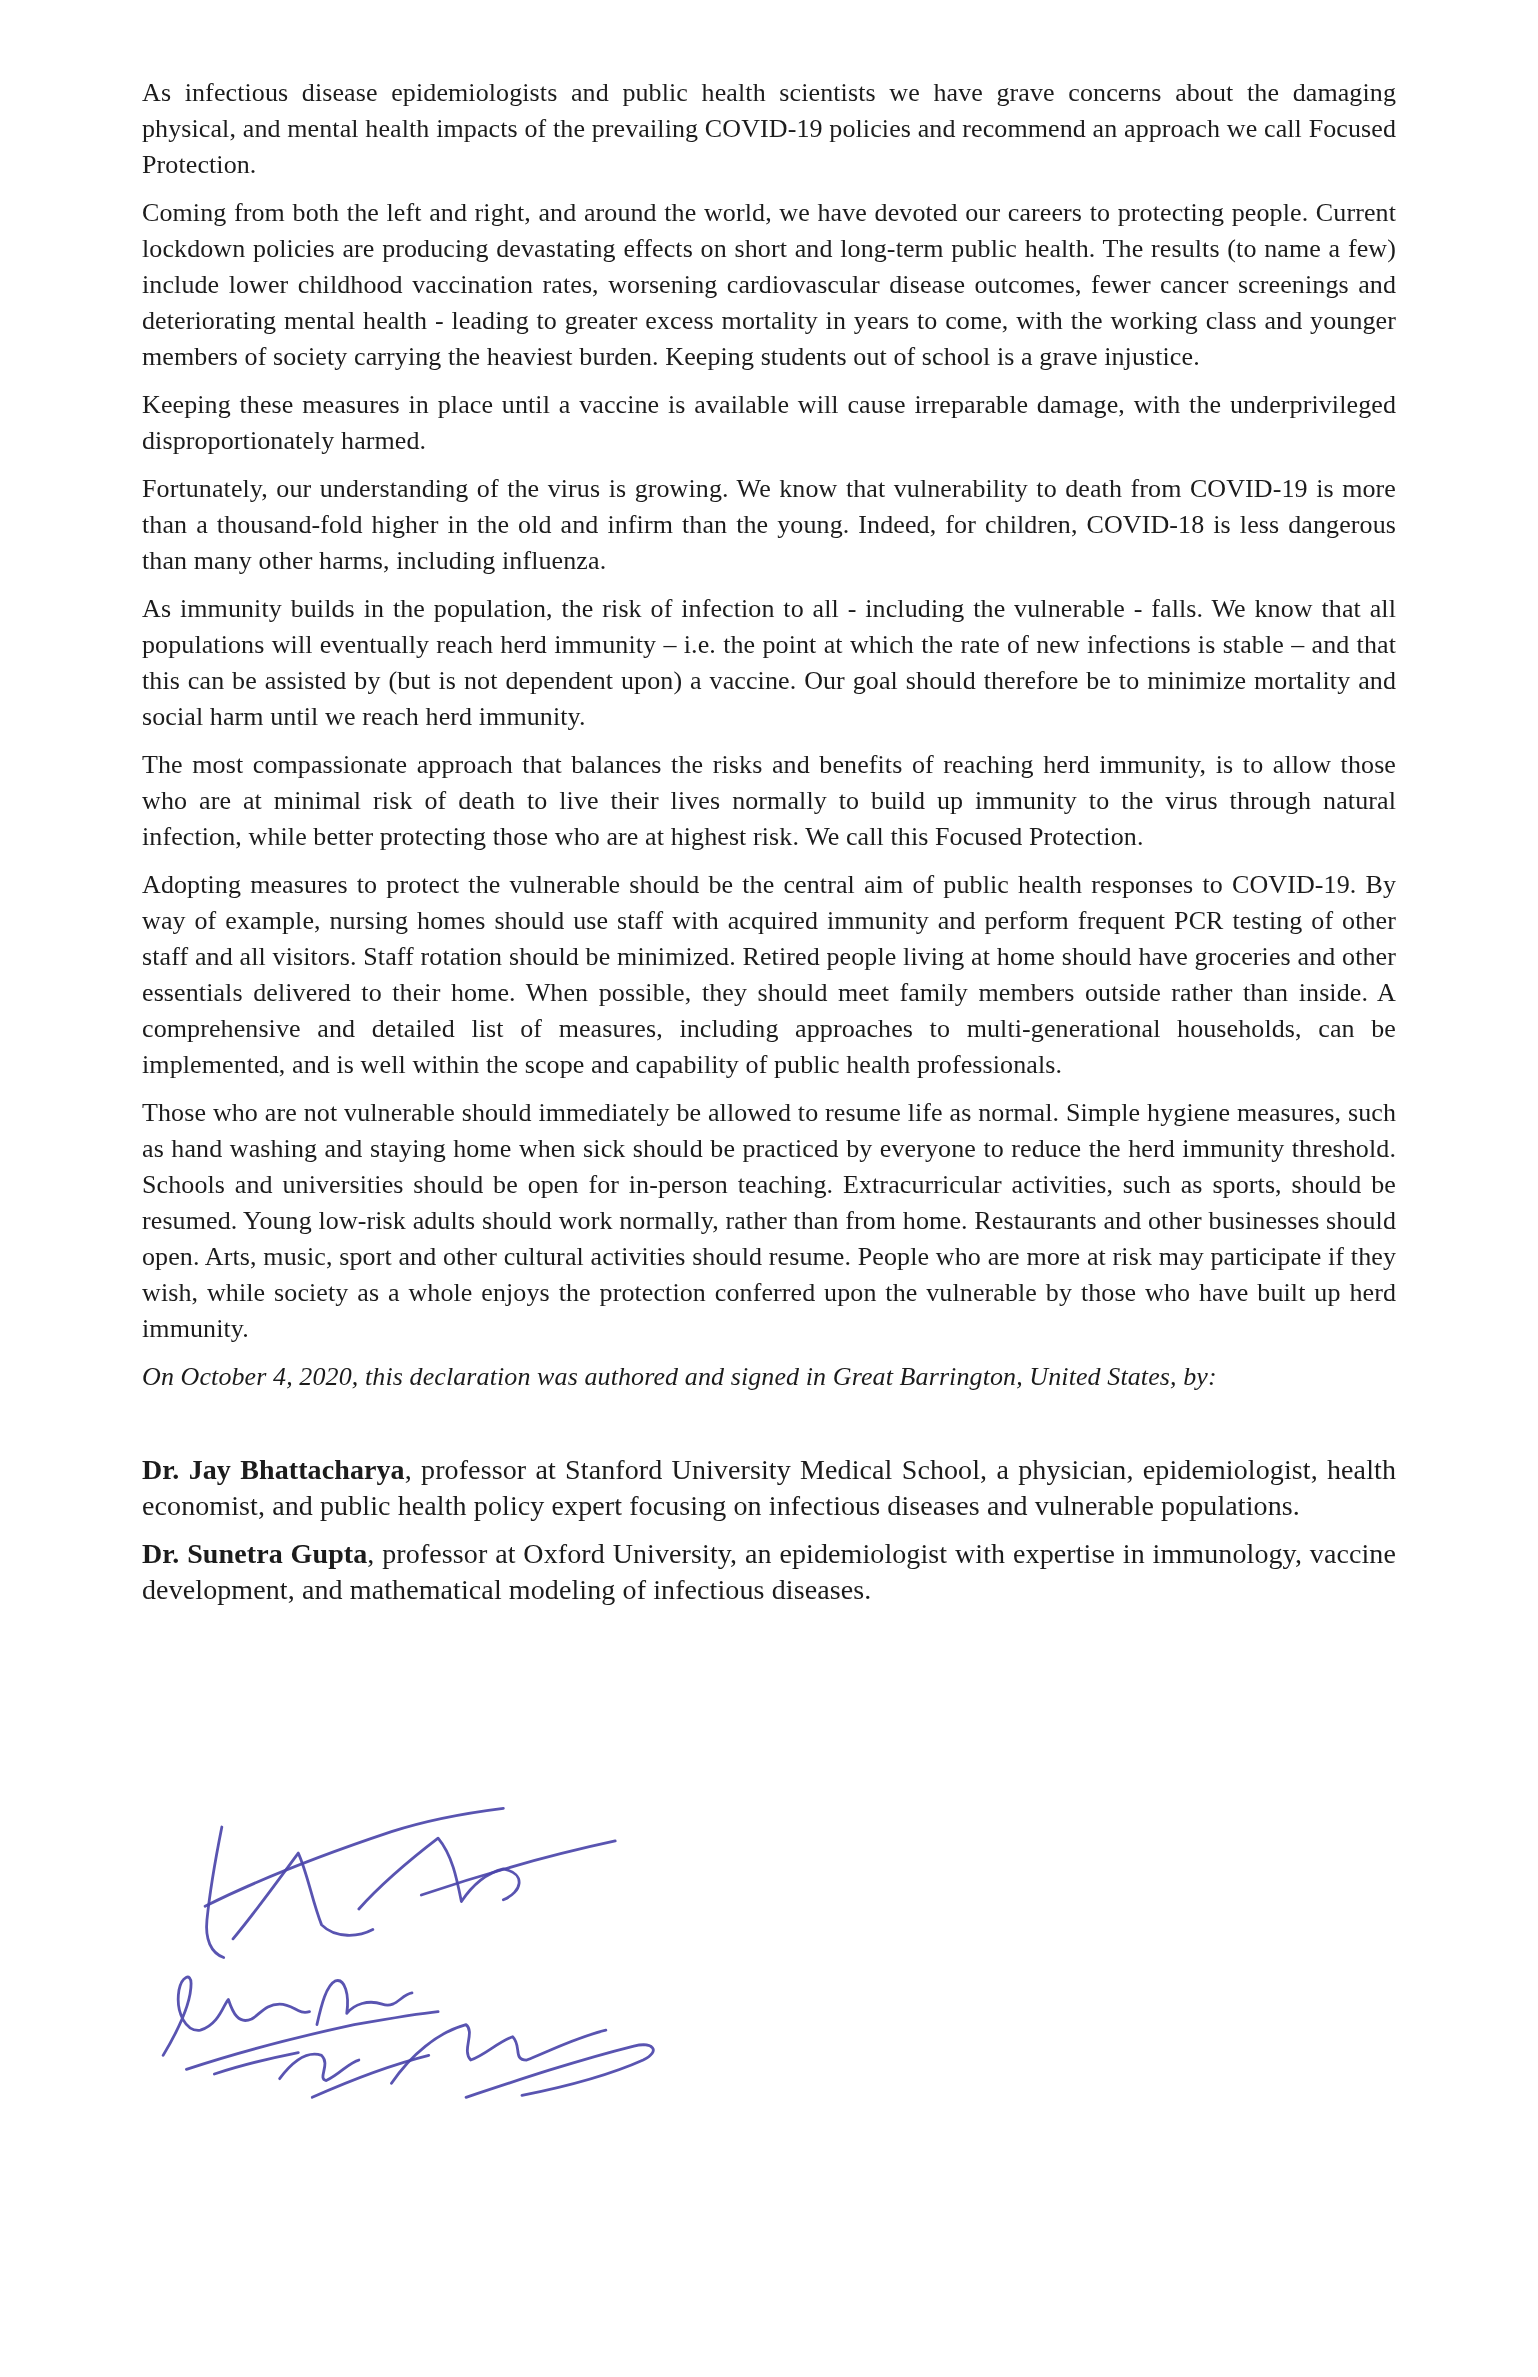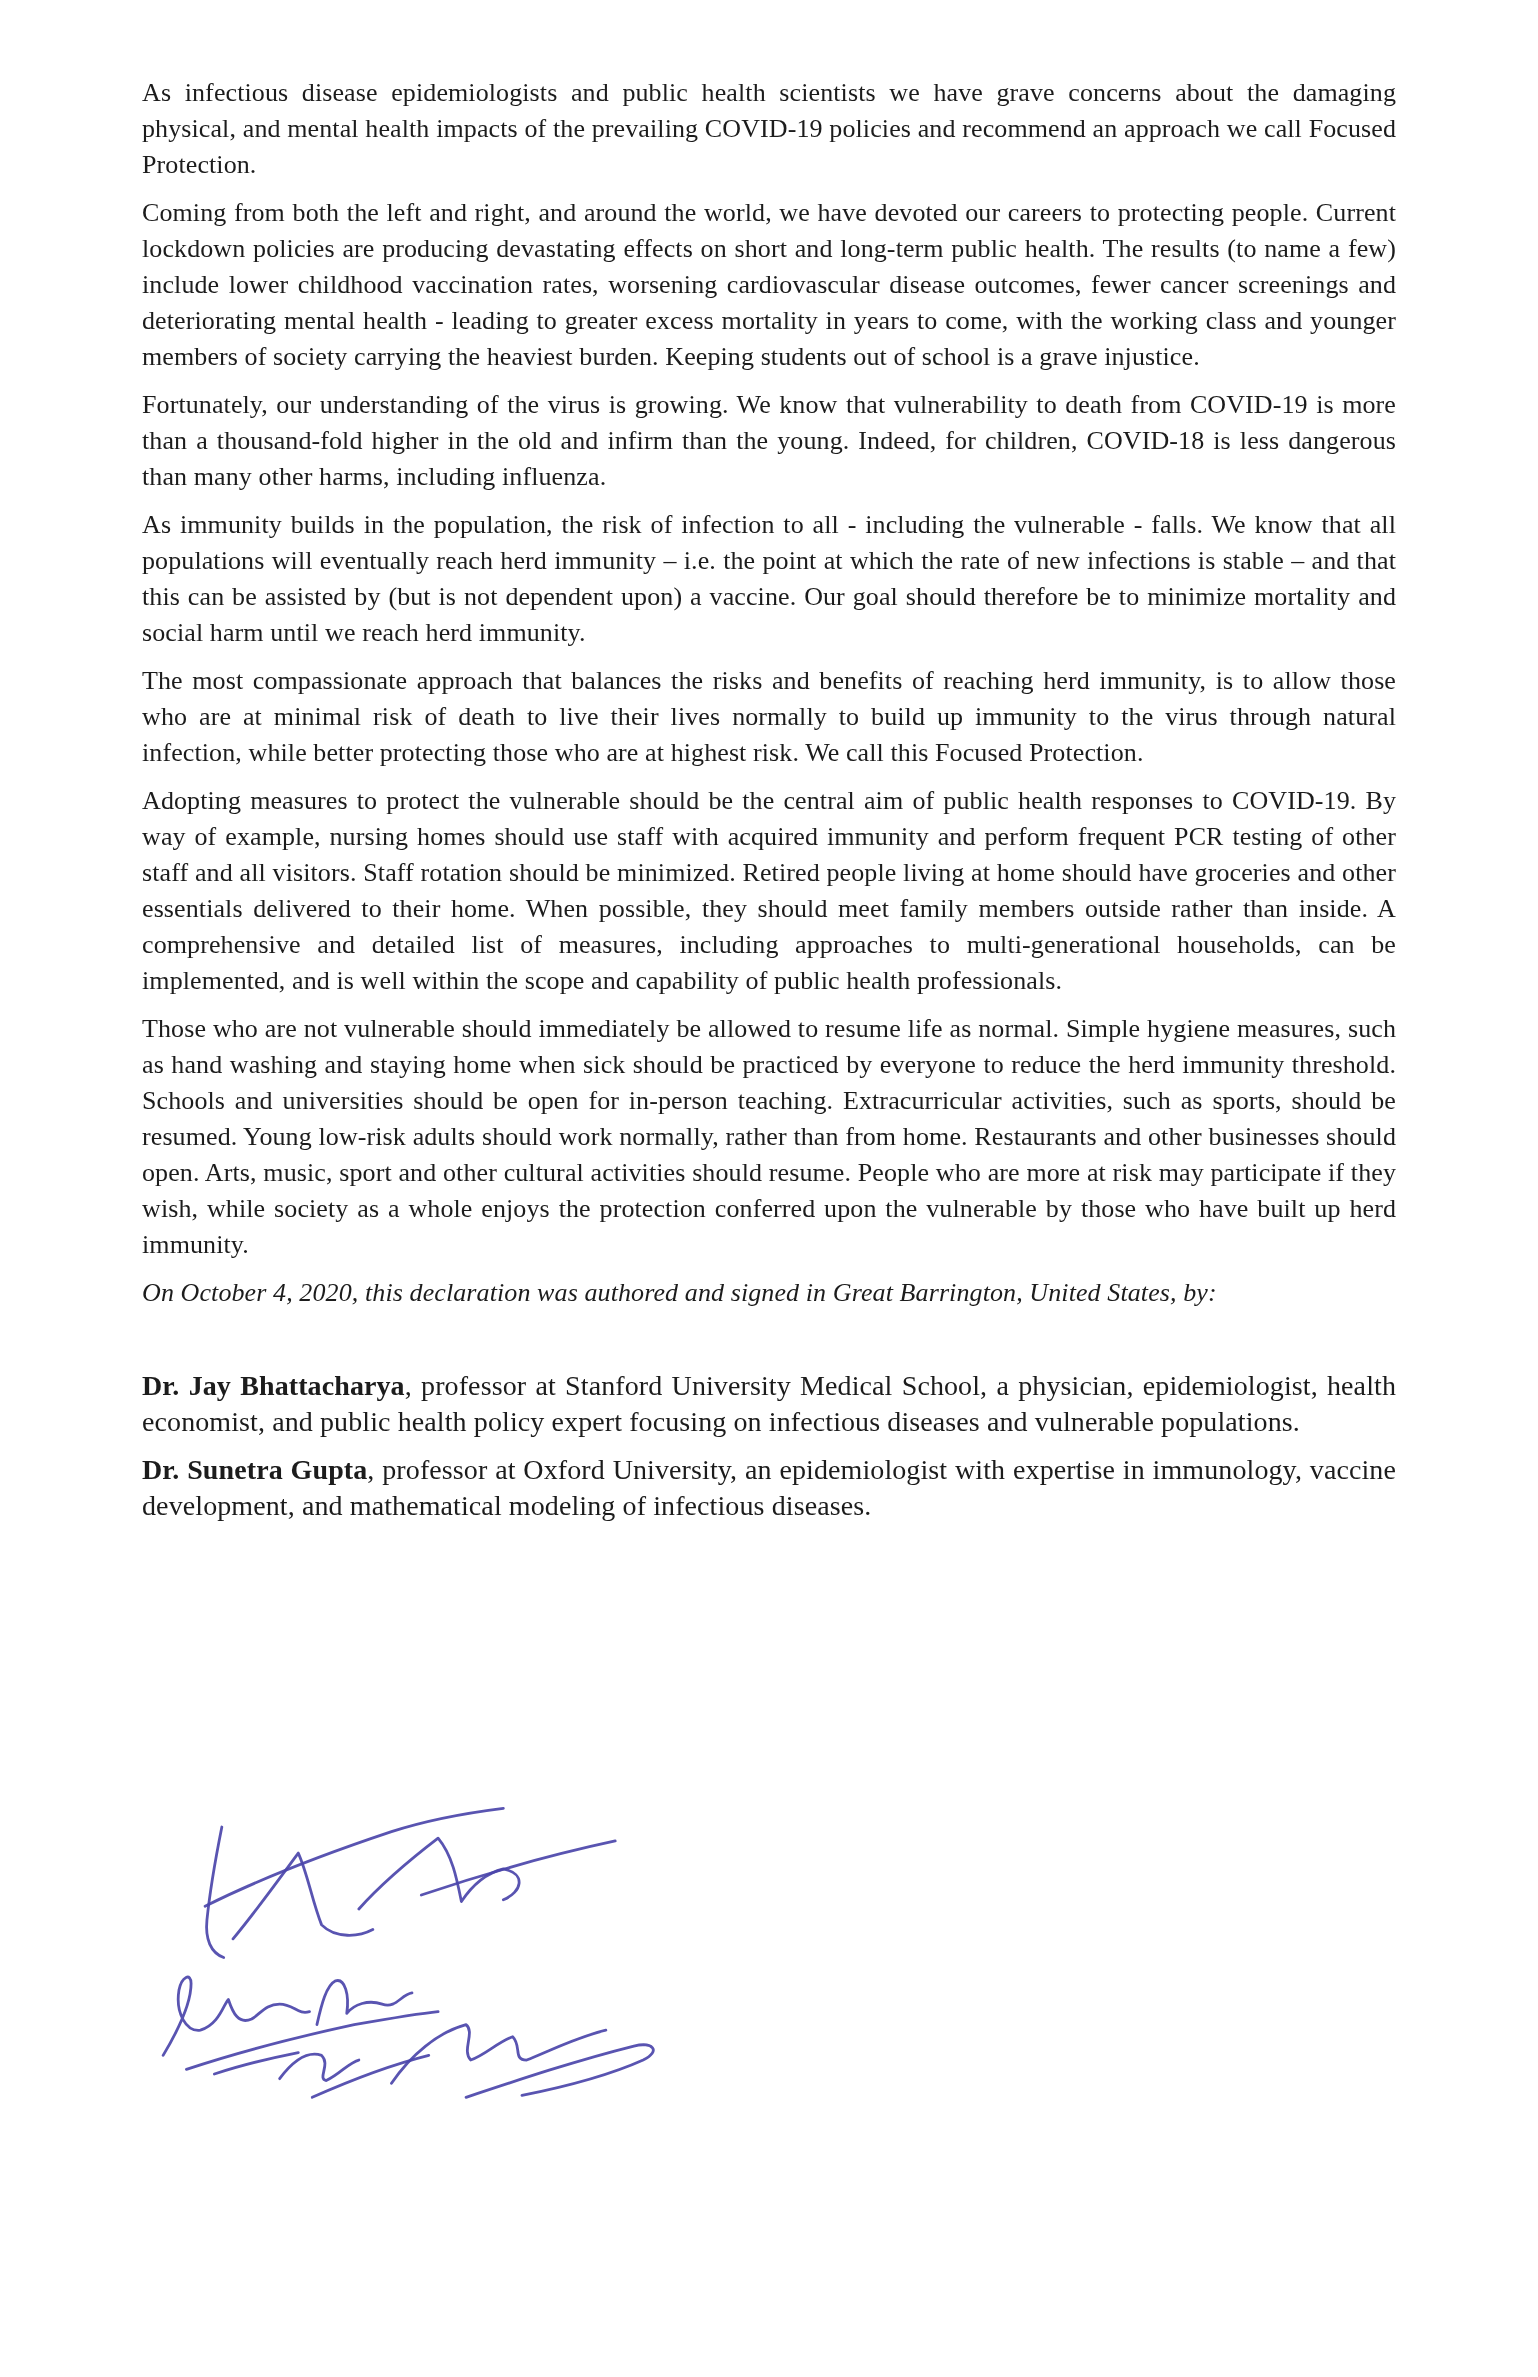--- a/index.html
+++ b/index.html
@@ -70,20 +70,21 @@
     opacity: 0.92;
   }
 </style>
 </head>
 <body>
 
 <div class="page">
 
   <p class="para">As infectious disease epidemiologists and public health scientists we have grave concerns about the damaging physical, and mental health impacts of the prevailing COVID-19 policies and recommend an approach we call Focused Protection.</p>
   <p class="para">Coming from both the left and right, and around the world, we have devoted our careers to protecting people. Current lockdown policies are producing devastating effects on short and long-term public health. The results (to name a few) include lower childhood vaccination rates, worsening cardiovascular disease outcomes, fewer cancer screenings and deteriorating mental health - leading to greater excess mortality in years to come, with the working class and younger members of society carrying the heaviest burden. Keeping students out of school is a grave injustice.</p>
+  <p class="para">Keeping these measures in place until a vaccine is available will cause irreparable damage, with the underprivileged disproportionately harmed.</p>
   <p class="para">Fortunately, our understanding of the virus is growing. We know that vulnerability to death from COVID-19 is more than a thousand-fold higher in the old and infirm than the young. Indeed, for children, COVID-18 is less dangerous than many other harms, including influenza.</p>
   <p class="para">As immunity builds in the population, the risk of infection to all - including the vulnerable - falls. We know that all populations will eventually reach herd immunity – i.e. the point at which the rate of new infections is stable – and that this can be assisted by (but is not dependent upon) a vaccine. Our goal should therefore be to minimize mortality and social harm until we reach herd immunity.</p>
   <p class="para">The most compassionate approach that balances the risks and benefits of reaching herd immunity, is to allow those who are at minimal risk of death to live their lives normally to build up immunity to the virus through natural infection, while better protecting those who are at highest risk. We call this Focused Protection.</p>
   <p class="para">Adopting measures to protect the vulnerable should be the central aim of public health responses to COVID-19. By way of example, nursing homes should use staff with acquired immunity and perform frequent PCR testing of other staff and all visitors. Staff rotation should be minimized. Retired people living at home should have groceries and other essentials delivered to their home. When possible, they should meet family members outside rather than inside. A comprehensive and detailed list of measures, including approaches to multi-generational households, can be implemented, and is well within the scope and capability of public health professionals.</p>
   <p class="para">Those who are not vulnerable should immediately be allowed to resume life as normal. Simple hygiene measures, such as hand washing and staying home when sick should be practiced by everyone to reduce the herd immunity threshold. Schools and universities should be open for in-person teaching. Extracurricular activities, such as sports, should be resumed. Young low-risk adults should work normally, rather than from home. Restaurants and other businesses should open. Arts, music, sport and other cultural activities should resume. People who are more at risk may participate if they wish, while society as a whole enjoys the protection conferred upon the vulnerable by those who have built up herd immunity.</p>
 
   <p class="para closing">On October 4, 2020, this declaration was authored and signed in Great Barrington, United States, by:</p>
 
   <div class="spacer-sig"></div>
 

